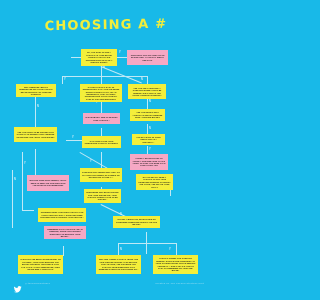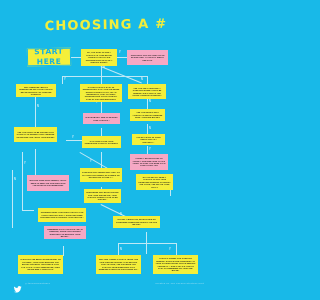--- a/index.html
+++ b/index.html
@@ -138,21 +138,20 @@
   <div class="yn" style="left:149px;top:127px;">N</div>
   <div class="yn" style="left:149px;top:148px;">Y</div>
   <div class="yn" style="left:14px;top:178px;">N</div>
   <div class="yn" style="left:24px;top:162px;">Y</div>
   <div class="yn" style="left:90px;top:160px;">Y</div>
   <div class="yn" style="left:120px;top:213px;">N</div>
   <div class="yn" style="left:168px;top:186px;">Y</div>
   <div class="yn" style="left:120px;top:248px;">N</div>
   <div class="yn" style="left:169px;top:248px;">Y</div>
 
-  <div class="box start" style="left:27px;top:48px;width:44px;height:18px;">START HERE</div>
 
   <div class="box yellow" style="left:81px;top:49px;width:36px;height:17px;">OK, YOU WANT TO USE A HASHTAG. IS YOUR BRAND ALREADY PART OF THE CONVERSATION ON IT, OR A SPECIFIC EVENT?</div>
   <div class="box pink" style="left:127px;top:50px;width:41px;height:15px;">THEN DON'T GET TOO HUNG UP ON MAKING ONE: A HASHTAG. SIMPLY USE THAT.</div>
 
   <div class="box yellow" style="left:16px;top:84px;width:40px;height:13px;">WILL USERS BE ABLE TO UNDERSTAND WHAT THE HASHTAG MEANS WITHOUT ANY FURTHER CONTEXT?</div>
   <div class="box yellow" style="left:80px;top:84px;width:42px;height:18px;">IS YOUR HASHTAG EASY TO UNDERSTAND? IS IT A PHRASE USERS WOULD NATURALLY SAY, OR AN INTENTIONAL, EASY-TO-SPELL CONSTRUCTION THAT'S ALREADY PART OF THE CONVERSATION?</div>
   <div class="box yellow" style="left:128px;top:84px;width:38px;height:15px;">ARE YOU PRE-LAUNCHING A CAMPAIGN WHERE YOU'LL BE SEEDING THE HASHTAG AND GIVING IT ENOUGH CONTEXT?</div>
 
   <div class="box pink" style="left:83px;top:113px;width:37px;height:11px;">IT'S PROBABLY TIME TO RETHINK YOUR HASHTAG...</div>
   <div class="box yellow" style="left:130px;top:109px;width:35px;height:12px;">ARE YOU SURE IT ISN'T ALREADY IN USE BY SOMEONE ELSE / ANOTHER BRAND?</div>

